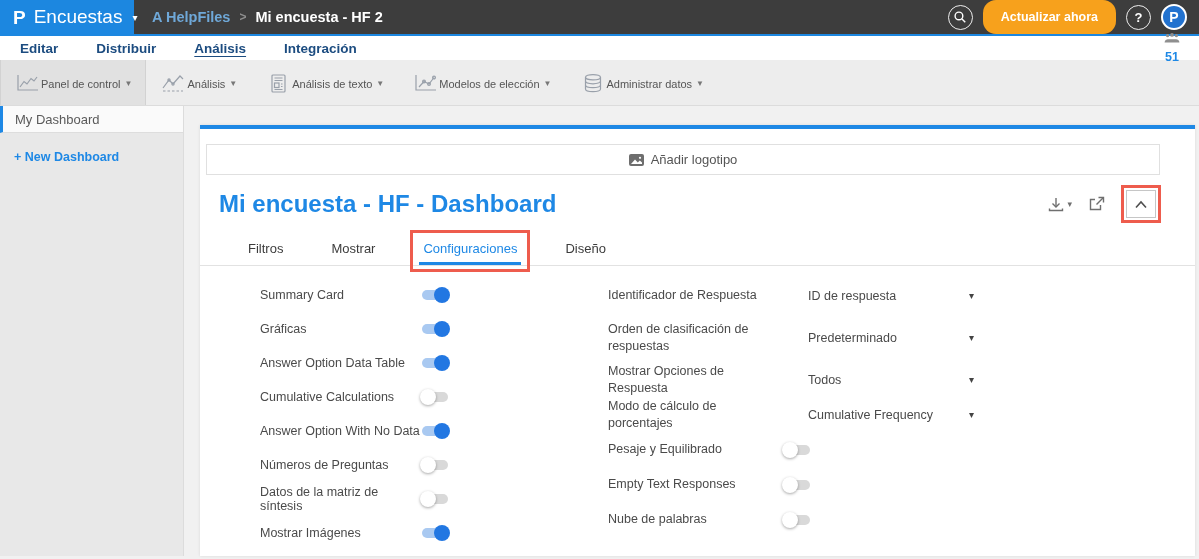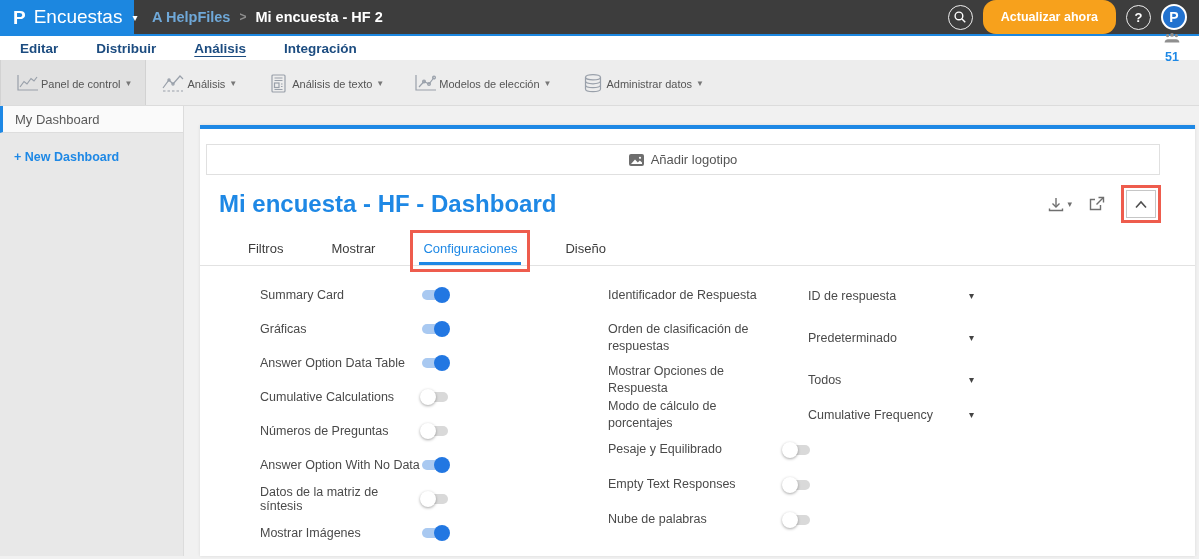--- a/index.html
+++ b/index.html
@@ -267,28 +267,28 @@
                 <span class="knob"></span>
               </span>
           </div>
           <div class="srow">
             <span class="slabel">Cumulative Calculations</span>
             <span class="toggle">
                 <span class="knob"></span>
               </span>
           </div>
           <div class="srow">
+            <span class="slabel">Answer Option With No Data</span>
+            <span class="toggle on">
+                <span class="knob"></span>
+              </span>
+          </div>
+          <div class="srow">
             <span class="slabel">Números de Preguntas</span>
             <span class="toggle">
-                <span class="knob"></span>
-              </span>
-          </div>
-          <div class="srow">
-            <span class="slabel">Answer Option With No Data</span>
-            <span class="toggle on">
                 <span class="knob"></span>
               </span>
           </div>
           <div class="srow">
             <span class="slabel">Datos de la matriz de síntesis</span>
             <span class="toggle">
                 <span class="knob"></span>
               </span>
           </div>
           <div class="srow">

